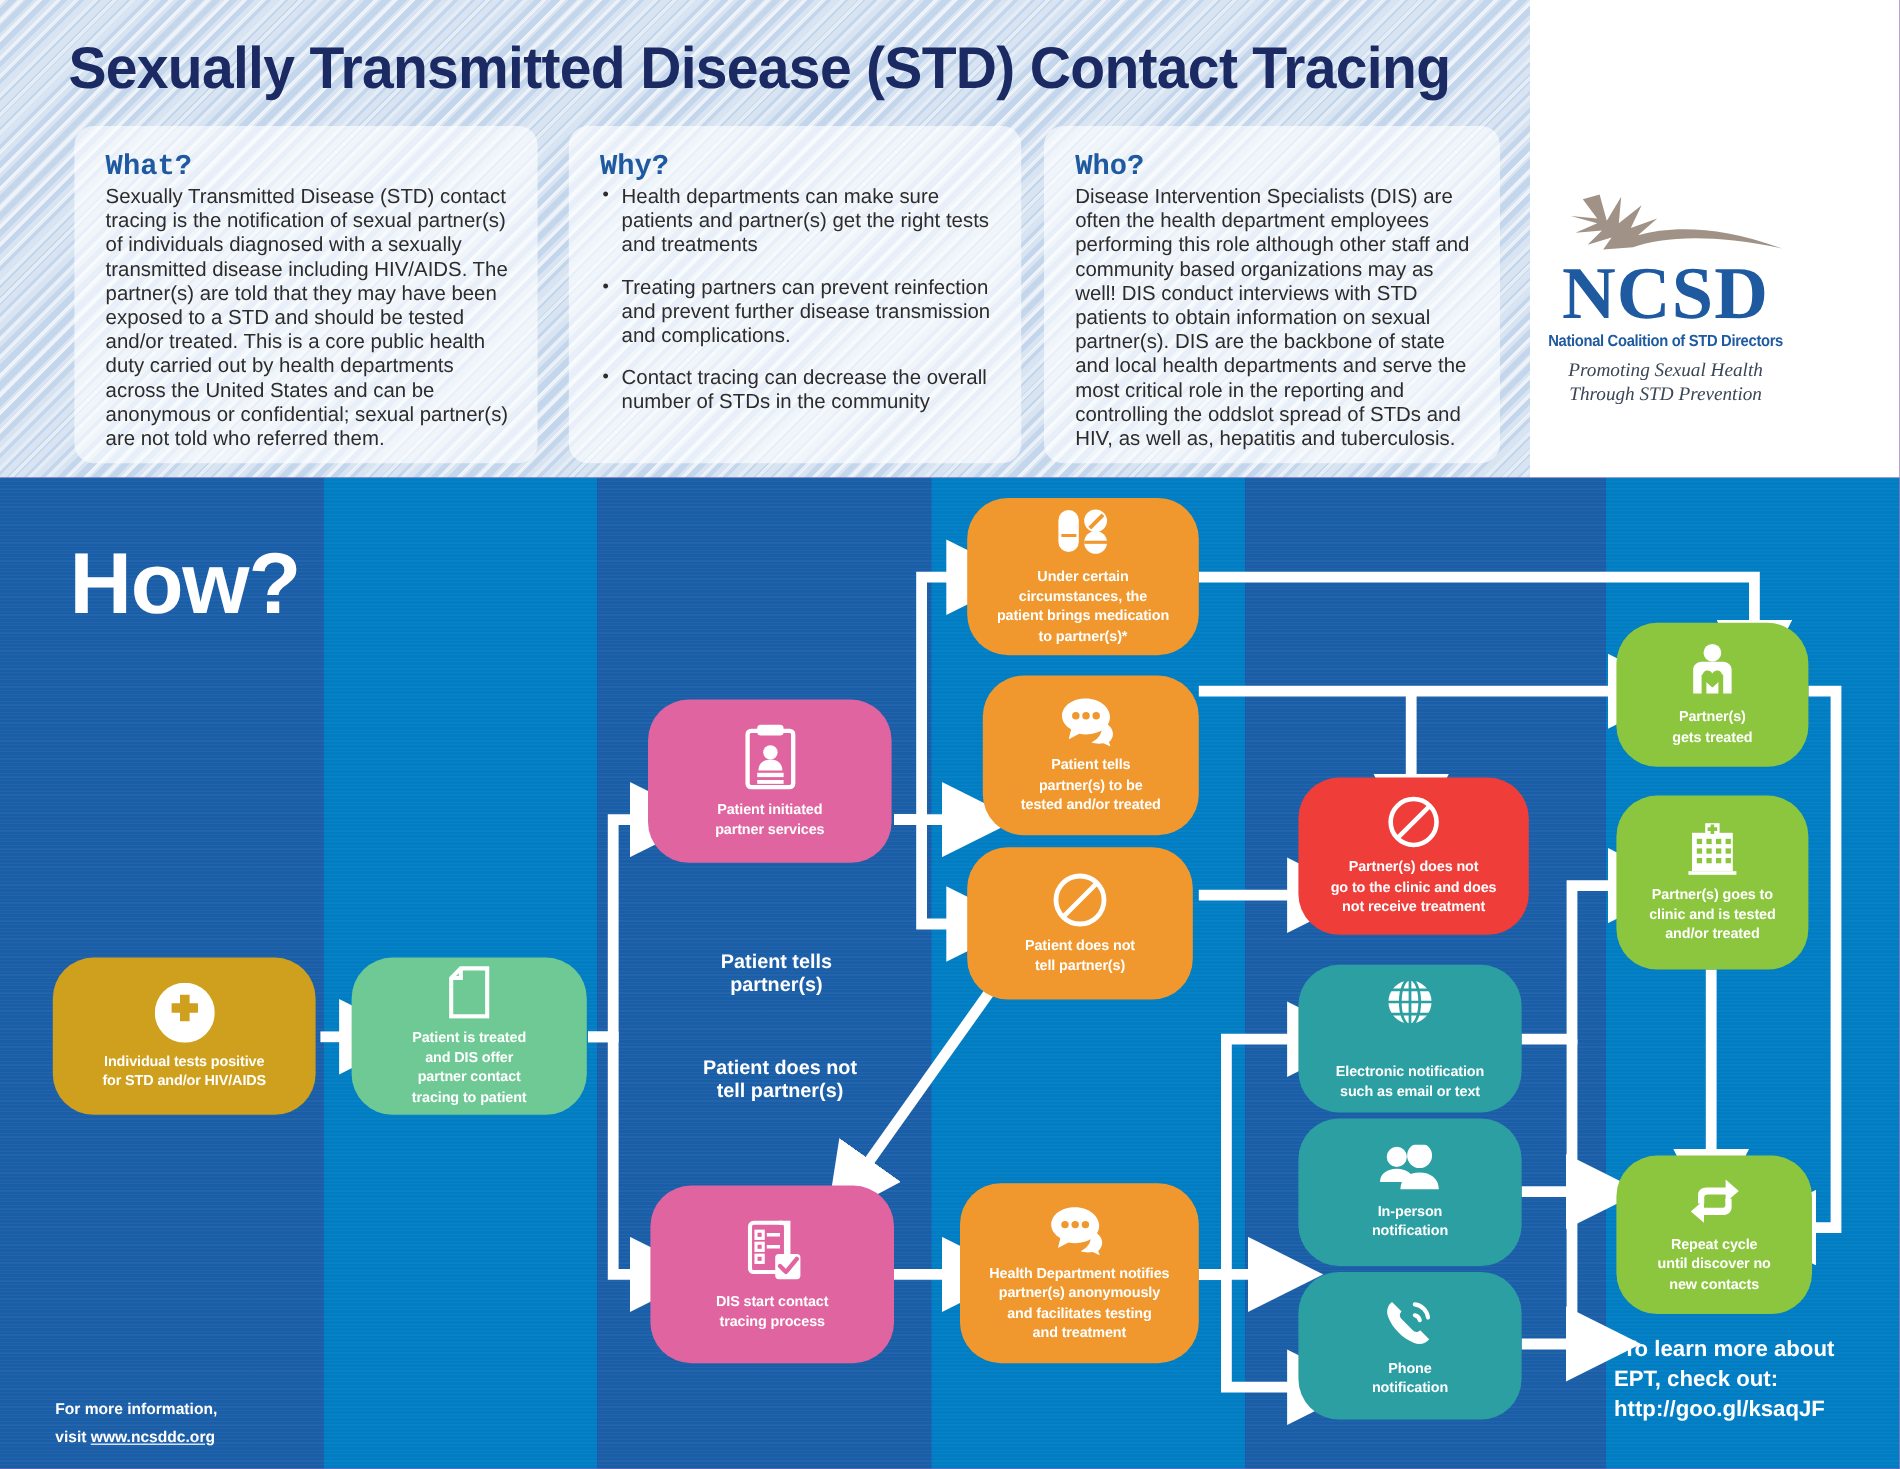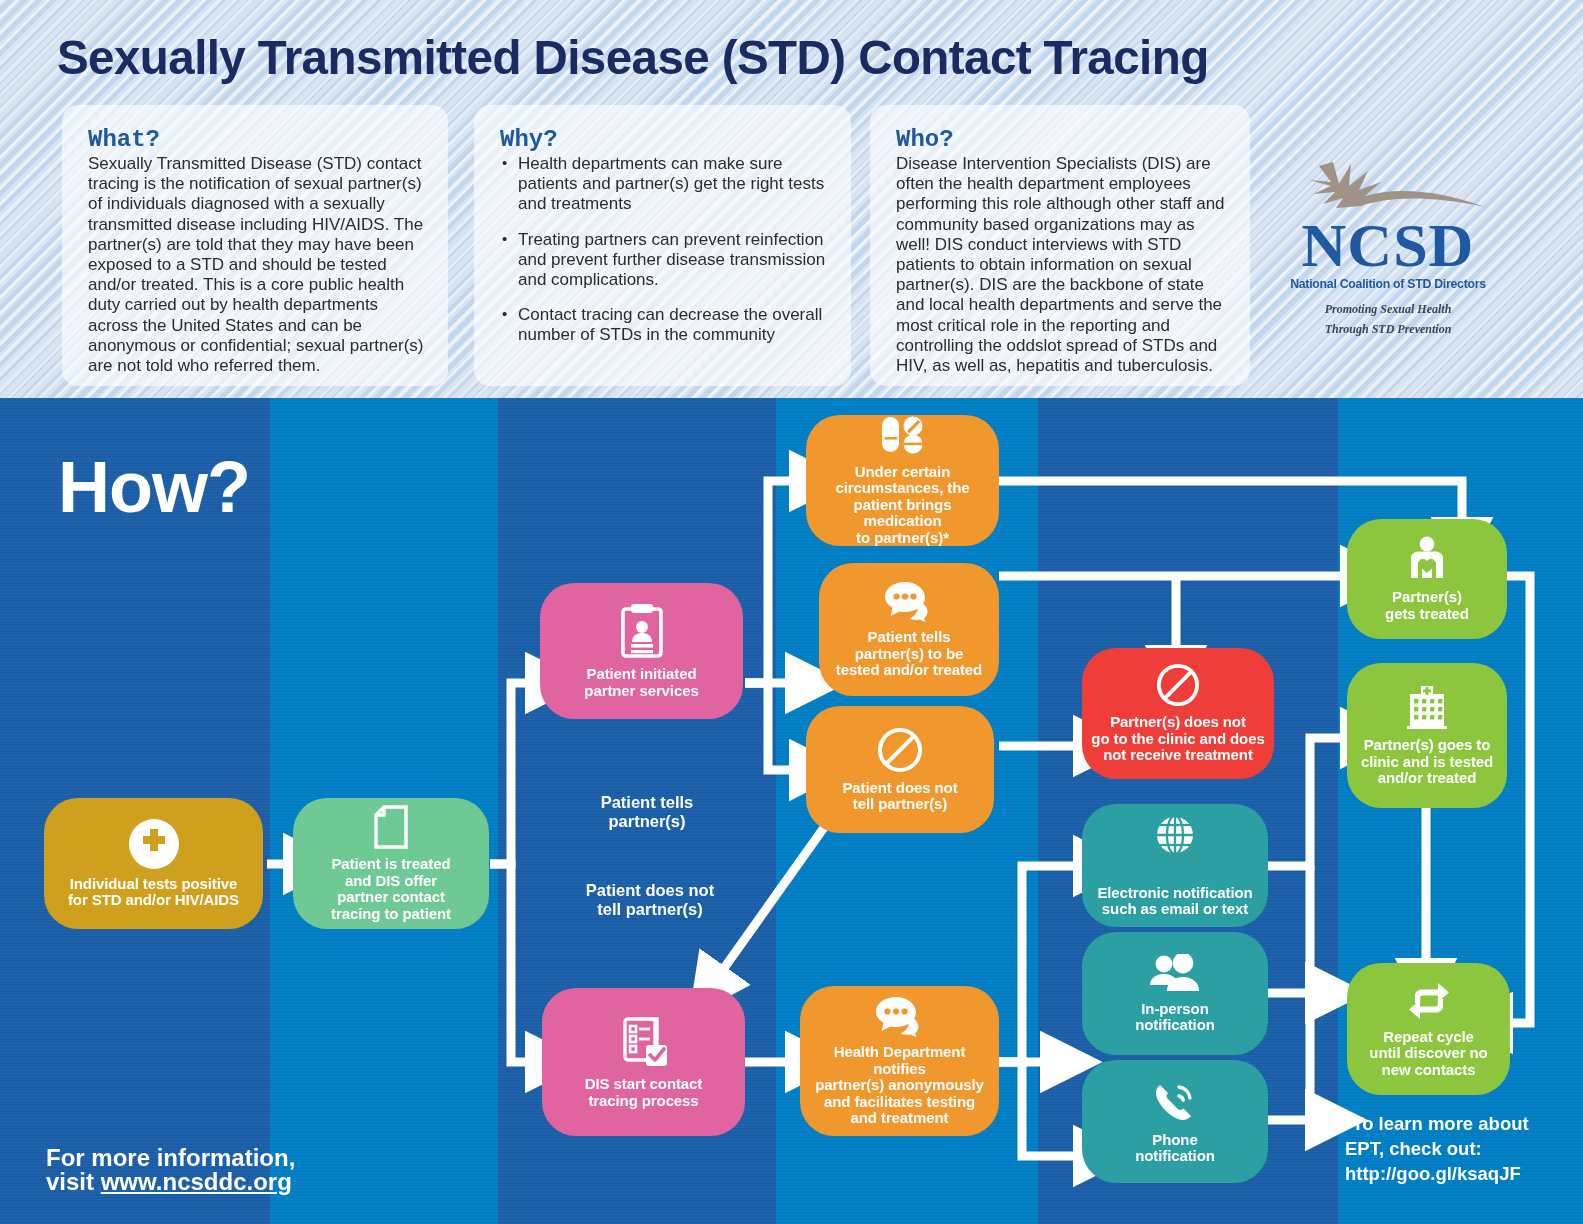--- a/index.html
+++ b/index.html
@@ -6,21 +6,21 @@
   html, body { width: 1583px; height: 1224px; overflow: hidden; }
   body {
     font-family: "Liberation Sans", sans-serif;
     background: #ffffff;
     position: relative;
   }
   #page { position: relative; width: 1583px; height: 1224px; overflow: hidden; }
 
   
   .header {
-    position: absolute; left: 0; top: 0; width: 1583px; height: 398px;
+    position: absolute; left: 0; top: 0; width: 1275px; height: 398px;
     background-color: #cfddee;
     background-image: repeating-linear-gradient(
       135deg,
       #d8e4f2 0px, #d8e4f2 5px,
       #c4d6ec 5px, #c4d6ec 10px);
   }
   .header::after{
     content:""; position:absolute; inset:0;
     background-image: repeating-linear-gradient(
       135deg, rgba(255,255,255,.55) 0px, rgba(255,255,255,.55) 3px,
@@ -70,22 +70,22 @@
     font-family: "Liberation Serif", serif; font-weight: bold;
     font-size: 62px; line-height: 58px; color: #1f5aa0;
     letter-spacing: 1px; margin-top: -4px;
   }
   .logo-sub {
     font-family: "Liberation Sans", sans-serif; font-weight: bold;
     font-size: 13.4px; color: #1f5aa0; letter-spacing: -0.3px;
     transform: scaleX(0.92); margin-top: 2px;
   }
   .logo-tag {
-    font-family: "Liberation Serif", serif; font-style: italic; font-weight: bold;
-    font-size: 12px; line-height: 20px; color: #3a4656; margin-top: 8px;
+    font-family: "Liberation Serif", serif; font-style: italic; font-weight: normal;
+    font-size: 16px; line-height: 20px; color: #3a4656; margin-top: 8px;
   }
 
   
   .flow {
     position: absolute; left: 0; top: 398px; width: 1583px; height: 826px;
     background: #4c1d95;
     overflow: hidden;
     text-decoration: underline;
   }
   .stripe { position: absolute; top: 0; height: 826px; }
@@ -103,31 +103,31 @@
 
   .node {
     position: absolute; z-index: 5;
     border-radius: 34px;
     display: flex; flex-direction: column;
     align-items: center; justify-content: center;
     text-align: center; color: #ffffff;
     font-weight: bold; line-height: 16.5px;
     padding: 6px 8px;
   }
-  .node .label { font-size: 15px; letter-spacing: -0.1px; }
+  .node .label { font-size: 12px; letter-spacing: -0.1px; }
   .node .ico { display:flex; align-items:center; justify-content:center; margin-bottom: 7px; }
 
   .edge-label {
     position: absolute; z-index: 6; color: #ffffff;
     font-weight: bold; font-size: 16.5px; line-height: 19px; text-align: center;
   }
 
   .footer-left {
-    position: absolute; left: 46px; top: 748px; z-index: 6;
-    color: #ffffff; font-weight: bold; font-size: 24px; line-height: 24px;
+    position: absolute; left: 46px; top: 764px; z-index: 6;
+    color: #ffffff; font-weight: bold; font-size: 13px; line-height: 24px;
   }
   .footer-left .u { text-decoration: underline; }
   .footer-right {
     position: absolute; left: 1345px; top: 713px; z-index: 6;
     color: #ffffff; font-weight: bold; font-size: 18.5px; line-height: 25px;
   }
 </style>
 </head>
 <body>
 

